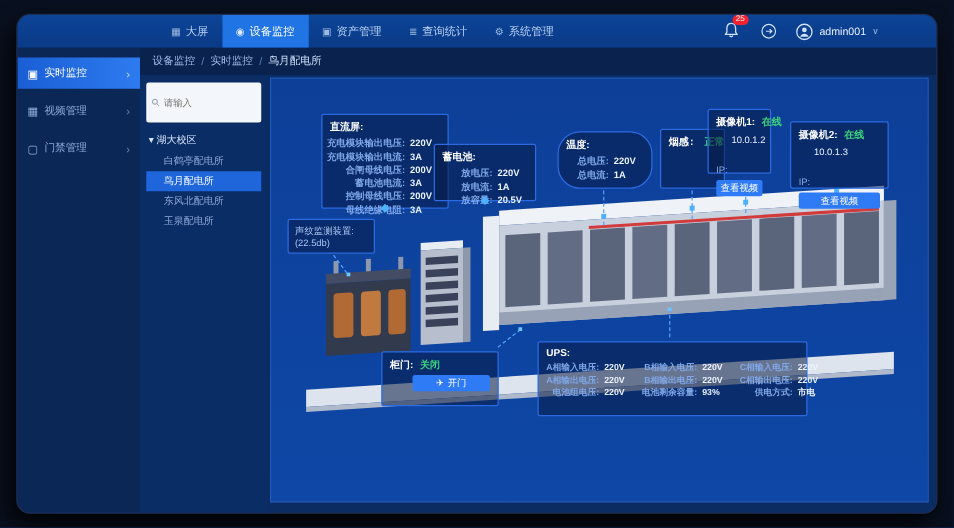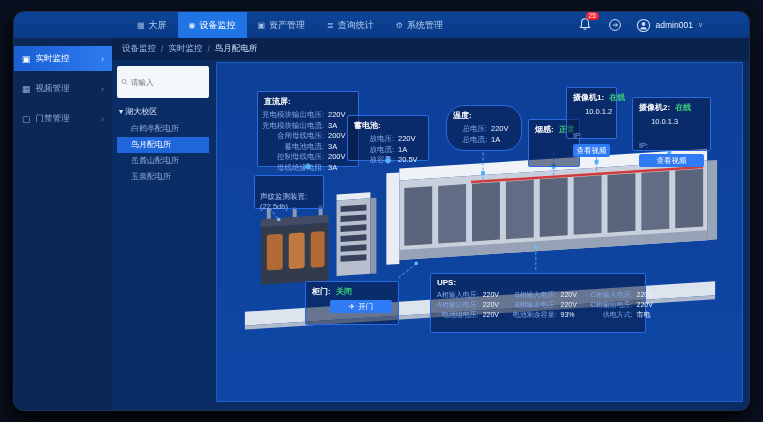--- a/index.html
+++ b/index.html
@@ -79,41 +79,41 @@
     border:1px solid #1f5cc0; min-width:0; overflow:hidden;
   }
   .scene-svg { position:absolute; inset:0; width:100%; height:100%; }
   
   .panel {
     position:absolute; background:rgba(7,26,68,.55);
     border:1px solid #2b6ae0; border-radius:2px; padding:4px 6px; z-index:2;
   }
   .p-title { font-size:8px; font-weight:bold; color:#ffffff; margin-bottom:3px; white-space:nowrap; }
   .p-title .status-green { color:#3ad17c; font-weight:bold; margin-left:3px; }
-  .prow { display:flex; justify-content:flex-end; gap:4px; font-size:7.5px; line-height:10.5px; white-space:nowrap; }
+  .prow { display:flex; justify-content:flex-end; gap:4px; font-size:7.5px; line-height:10.5px; white-space:nowrap;font-weight:bold; }
   .prow .lbl { color:#7fa7e8; text-align:right; }
   .prow .val { color:#eaf3ff; min-width:24px; text-align:left; }
   .anchor-diamond {
     position:absolute; left:50%; bottom:-3px; width:5px; height:5px;
     background:#4db2ff; transform:translateX(-50%) rotate(45deg);
   }
   .blue-btn {
     display:flex; align-items:center; justify-content:center; gap:3px;
     background:#2f7bf5; color:#fff; border:none; border-radius:2px;
     font-size:7.5px; height:13px; width:100%; cursor:pointer; margin-top:3px;
     font-family:"Liberation Sans", sans-serif;
   }
   
   .panel-dc      { left:40px;  top:28px;  width:102px;  height:76px; }
   .panel-batt    { left:130px; top:52px;  width:82px;  height:46px; }
   .panel-temp    { left:229px; top:42px;  width:76px;  height:46px;border-radius:18px; }
-  .panel-smoke   { left:311px; top:56px;  width:52px;  height:48px; }
+  .panel-smoke   { left:311px; top:40px;  width:52px;  height:48px;font-family:Liberation Mono, monospace; }
   .panel-cam1    { left:349px; top:24px;  width:51px;  height:52px; }
   .panel-cam2    { left:415px; top:34px;  width:79px;  height:54px; }
-  .panel-sound   { left:13px;  top:112px; width:70px;  height:28px; padding:16px 5px;margin-left:24px; }
+  .panel-sound   { left:13px;  top:112px; width:70px;  height:28px; padding:4px 5px; }
   .panel-sound .sline { font-size:7.5px; color:#a9c6f2; line-height:10px; white-space:nowrap; }
   .panel-door    { left:88px;  top:218px; width:94px;  height:44px; }
   .panel-door .blue-btn { width:62px; margin-left:auto; }
   .panel-ups     { left:213px; top:210px; width:216px; height:60px; }
   .ups-grid { display:grid; grid-template-columns:1fr 1fr 1fr; column-gap:6px; }
   .ups-grid .prow { font-size:7px; line-height:10px; }
   .cam-ip { display:flex; gap:3px; font-size:7.5px; line-height:11px; }
   .cam-ip .lbl { color:#7fa7e8;margin-top:24px; } .cam-ip .val { color:#eaf3ff; }
 </style>
 </head>
@@ -202,21 +202,21 @@
           <div class="search-box">
             <svg width="8" height="8" viewBox="0 0 12 12">
               <circle cx="5" cy="5" r="3.4" fill="none" stroke="#8a93a3" stroke-width="1.3"></circle>
               <path d="M7.6 7.6 L10.4 10.4" stroke="#8a93a3" stroke-width="1.3"></path>
             </svg>
             <input type="text" placeholder="请输入" style="">
           </div>
           <div class="tree-root">▾ 湖大校区</div>
           <div class="tree-item">白鹤亭配电所</div>
           <div class="tree-item selected">鸟月配电所</div>
-          <div class="tree-item">岳麓山配电所</div>
+          <div class="tree-item">东风北配电所</div>
           <div class="tree-item">玉泉配电所</div>
         </div>
 
         <div class="viewport">
 
           <svg class="scene-svg" viewBox="0 0 527 340" preserveAspectRatio="none">
             <g transform="skewY(-3.7)">
 
               <rect x="28" y="252" width="472" height="14" fill="#dde4ee"></rect>
               <rect x="28" y="266" width="472" height="4" fill="#aeb9cb"></rect>

